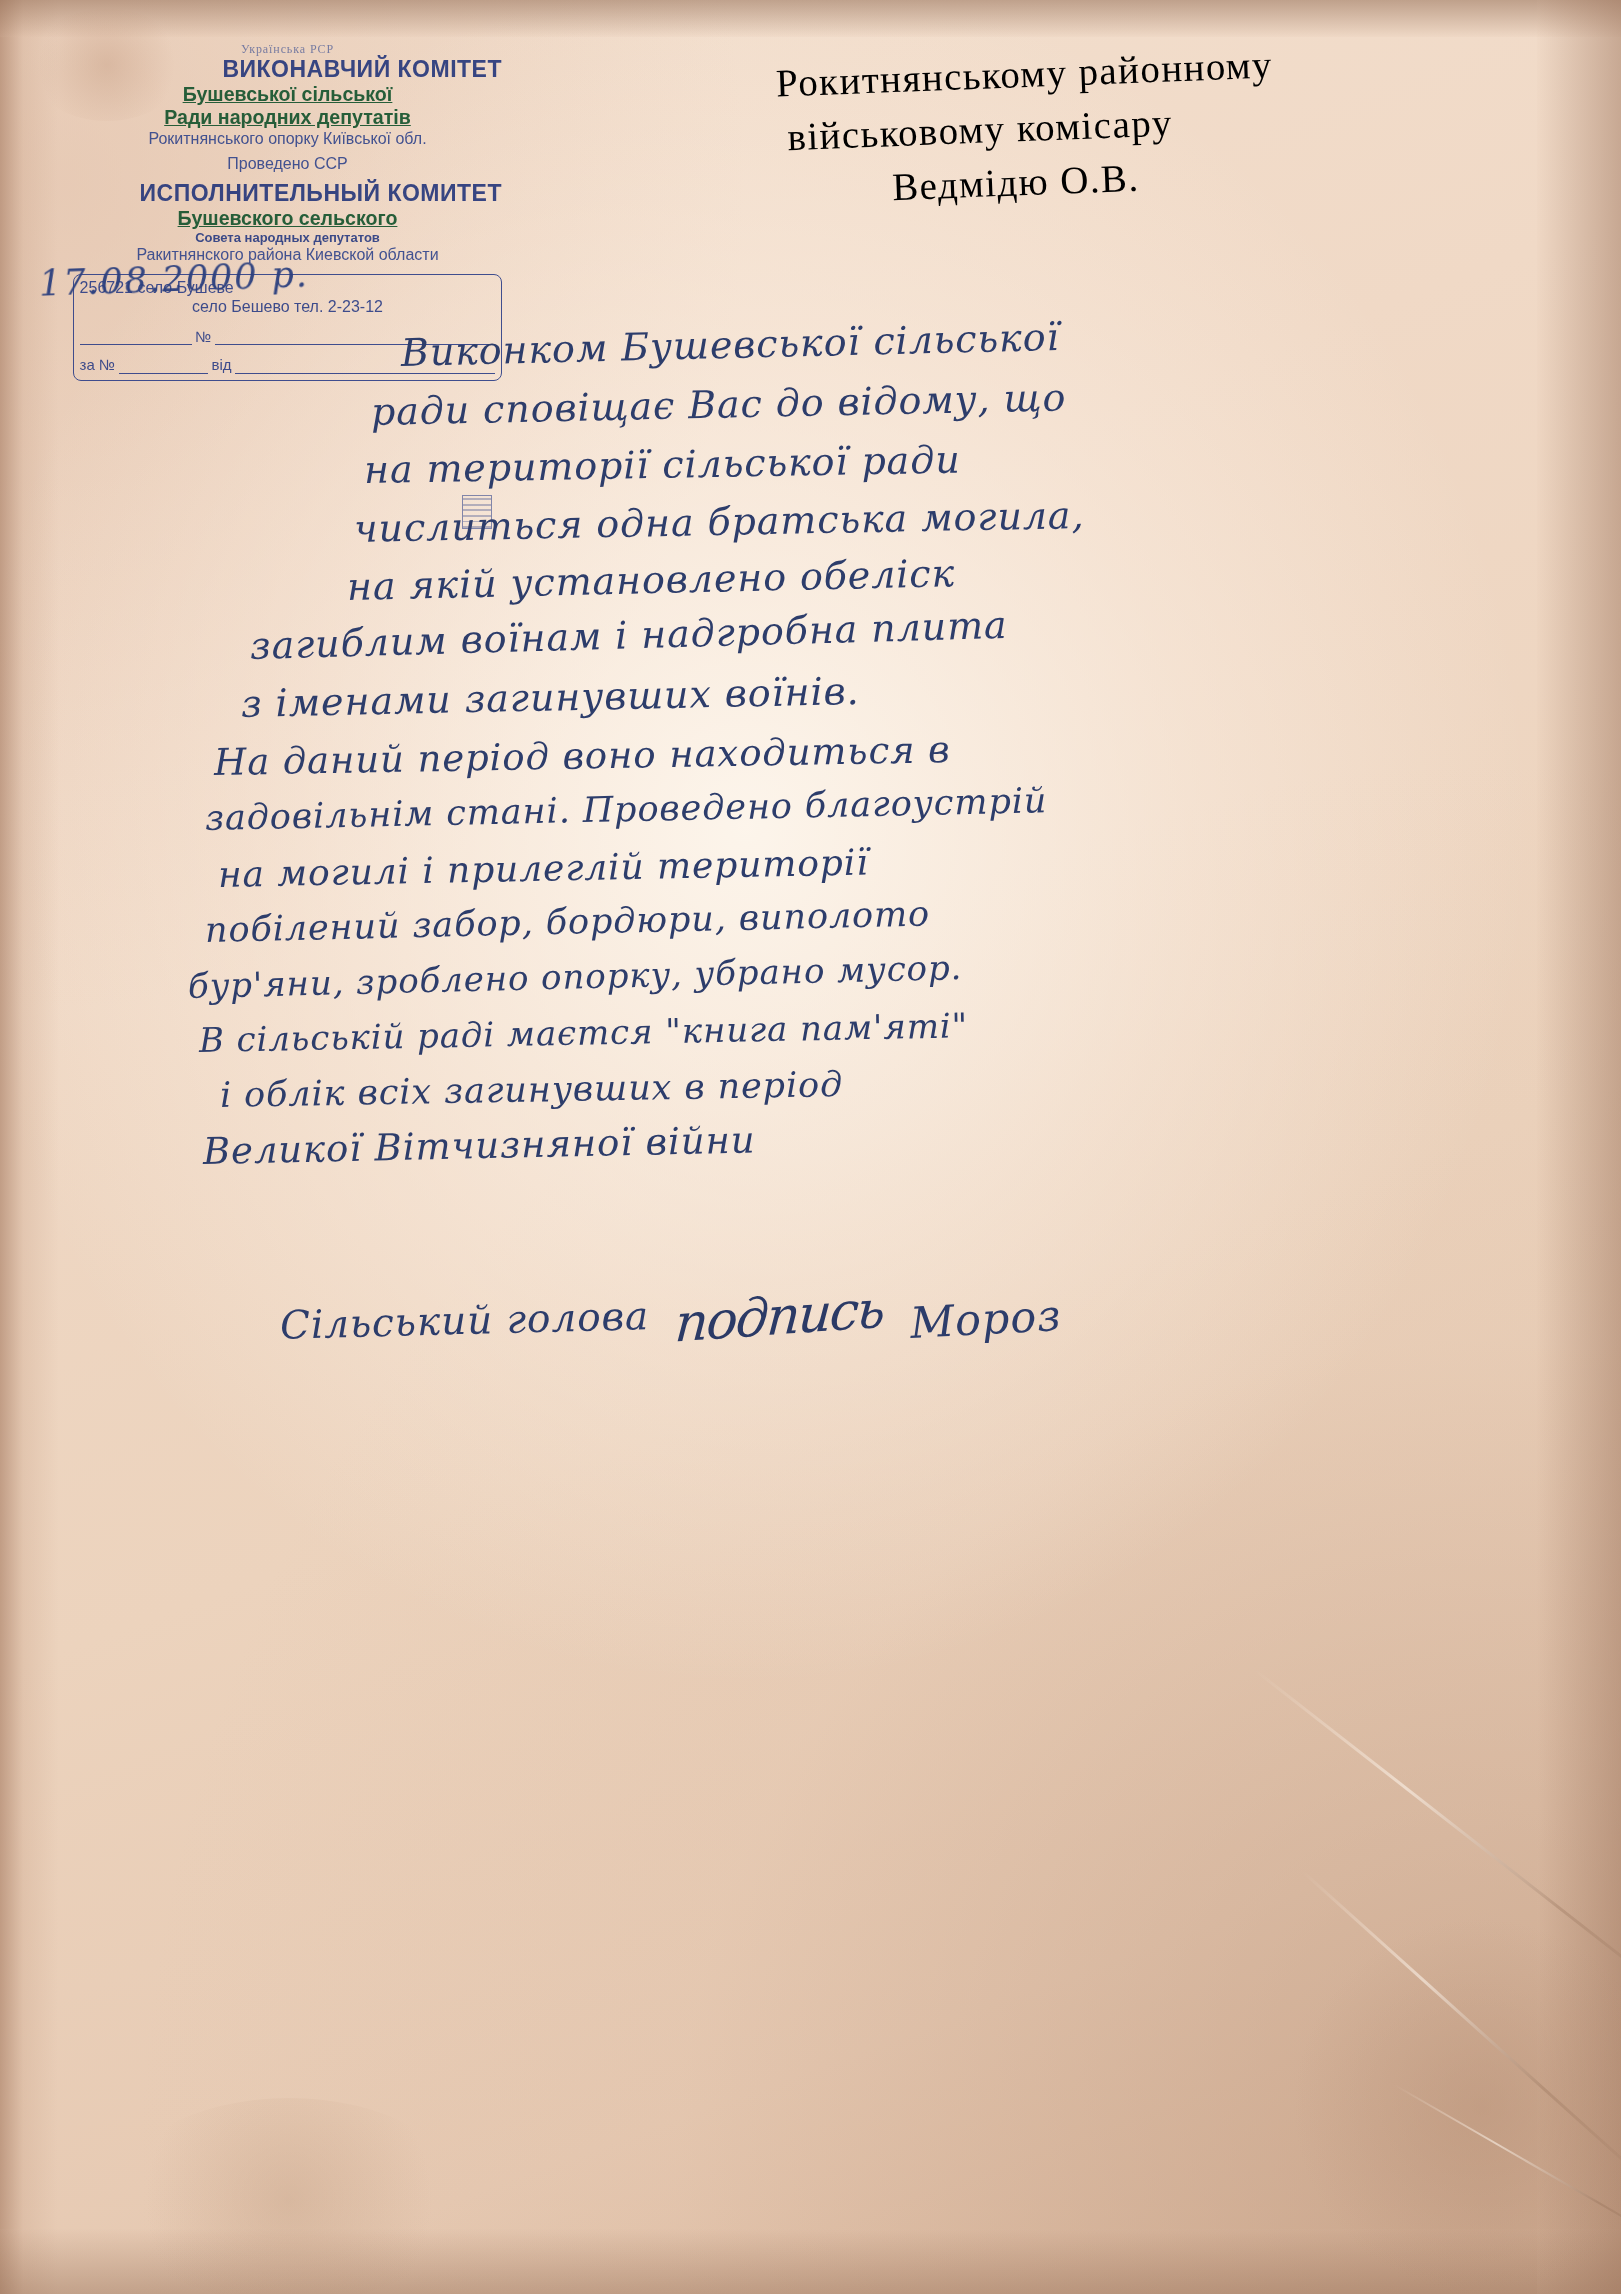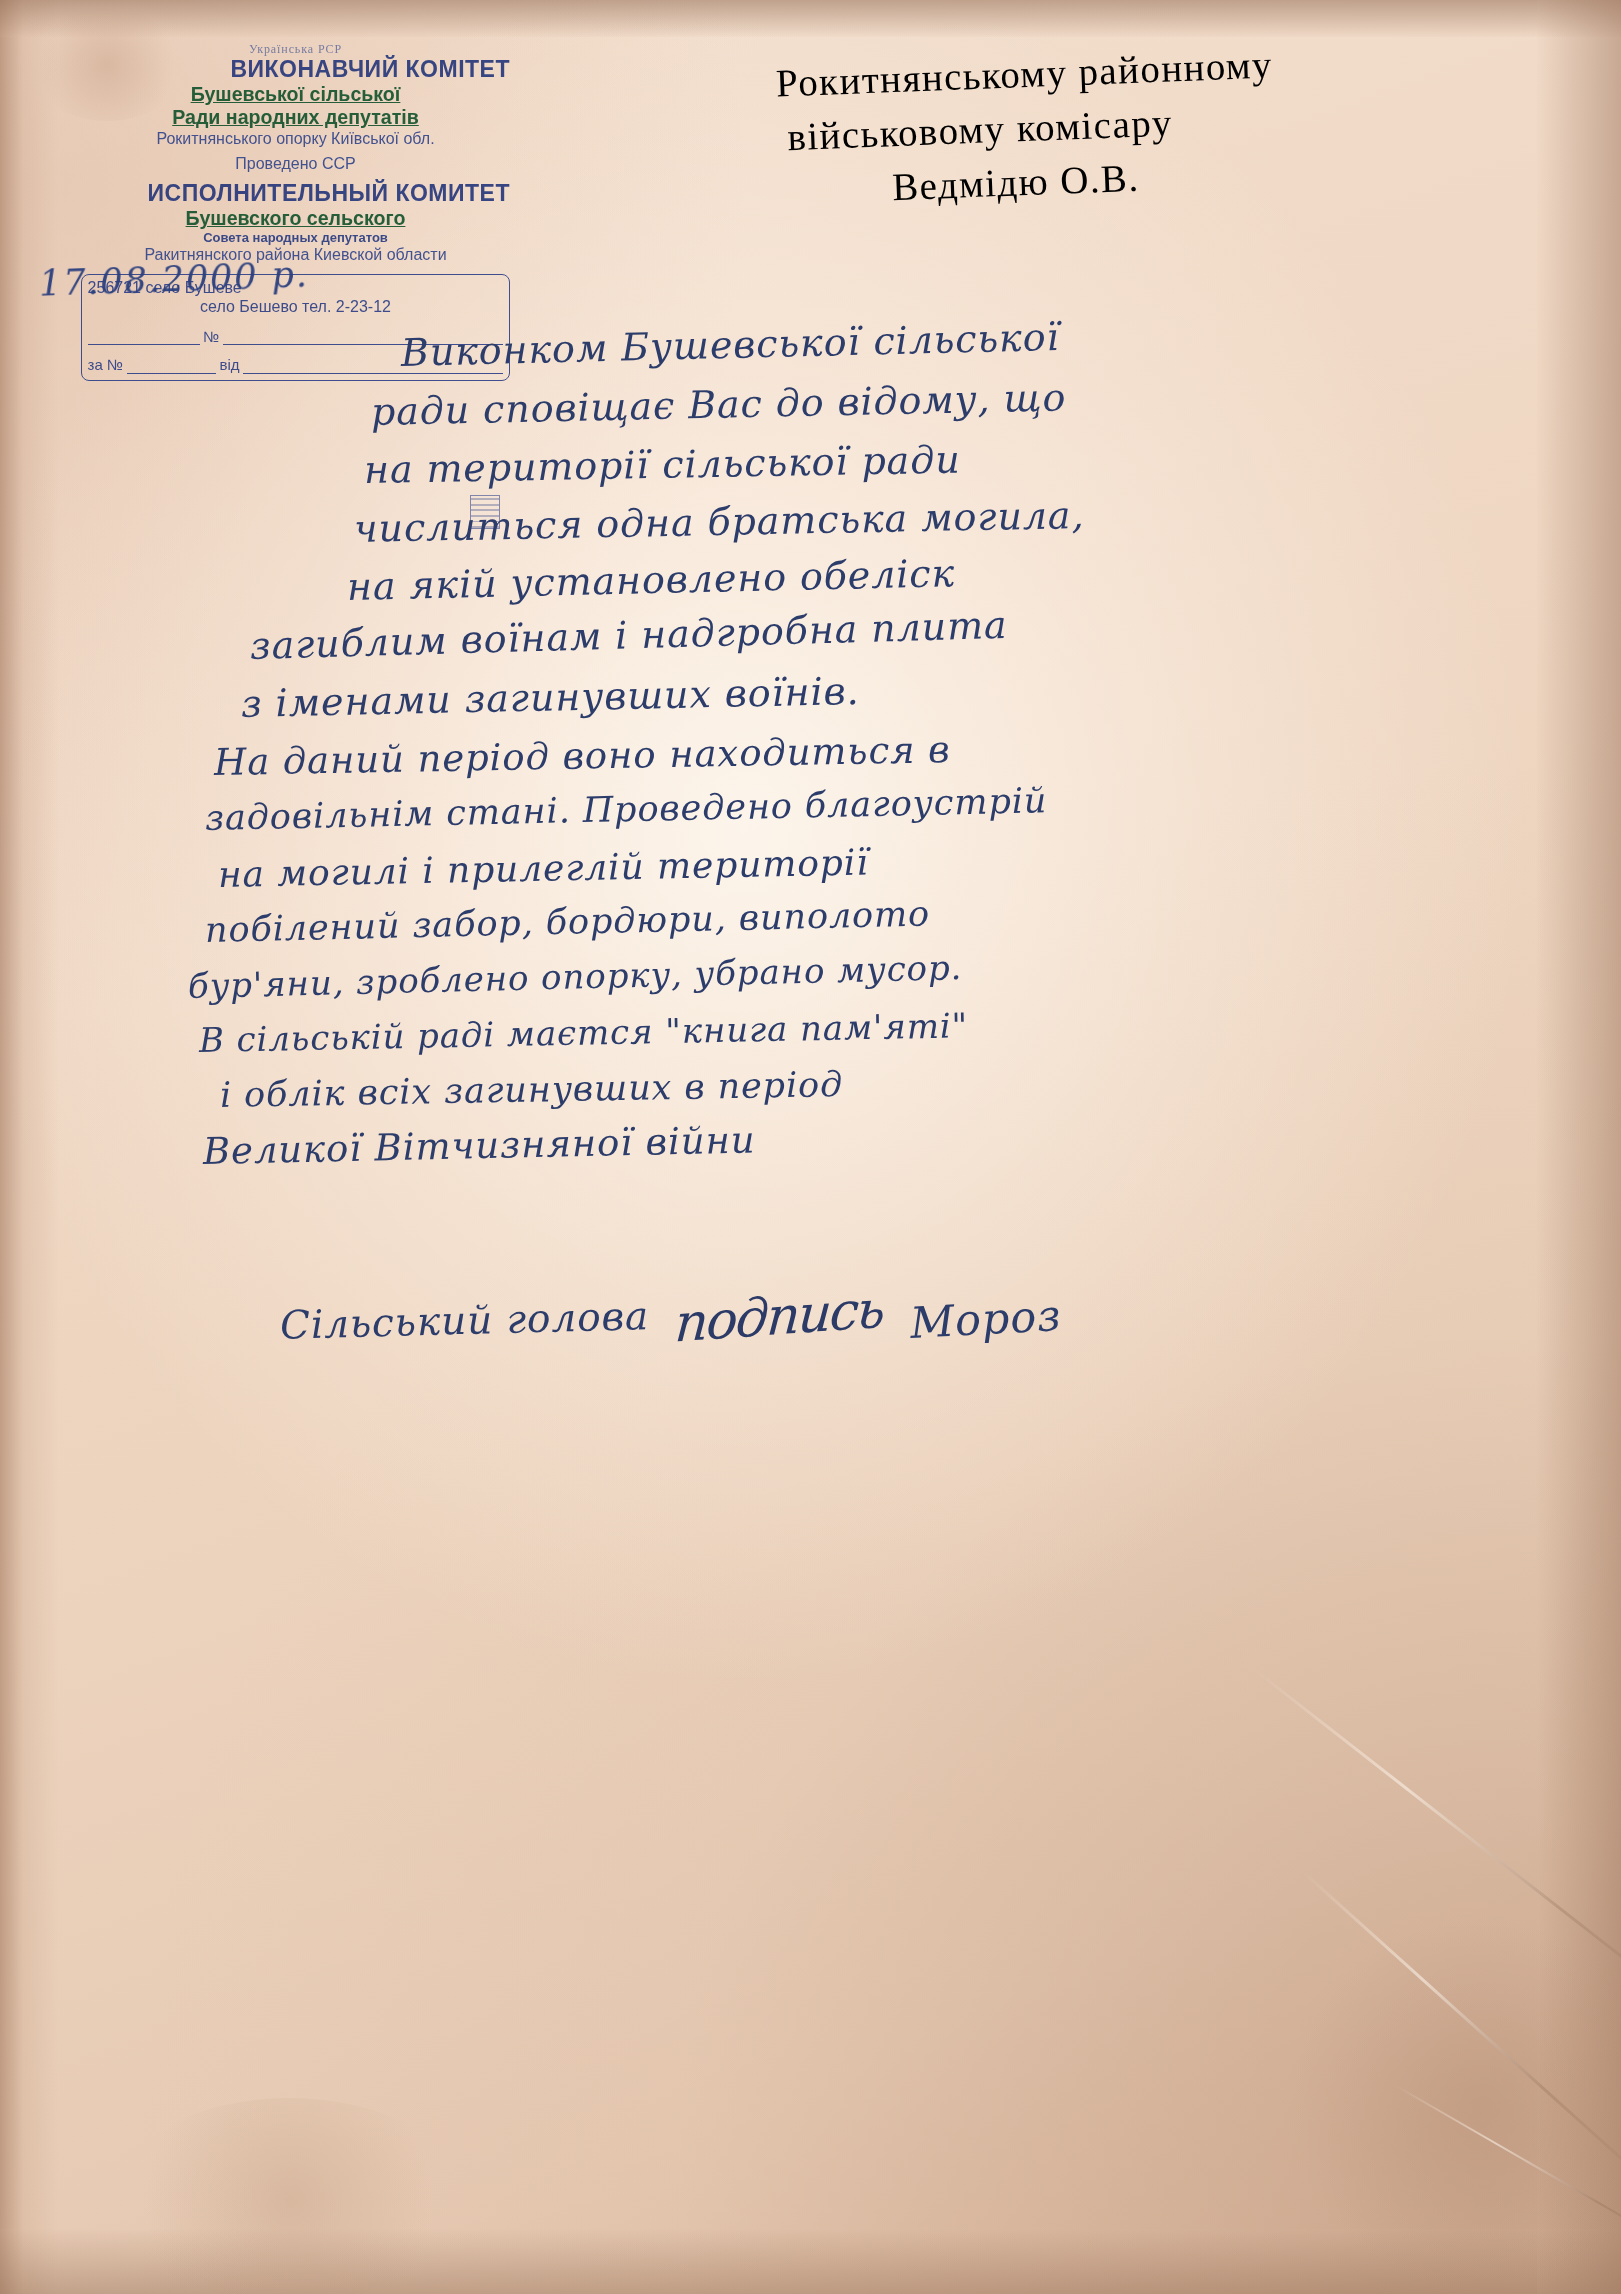--- a/index.html
+++ b/index.html
@@ -59,21 +59,21 @@
   }
   .stain {
     position: absolute;
     border-radius: 50%;
     pointer-events: none;
   }
 
   
   #letterhead {
     position: absolute;
-    left: 81px;
+    left: 73px;
     top: 42px;
     width: 429px;
     color: #2a3e84;
     text-align: center;
     line-height: 1.18;
     opacity: 0.92;
   }
   #letterhead .lh-tiny {
     font-size: 12px;
     letter-spacing: 0.9px;

